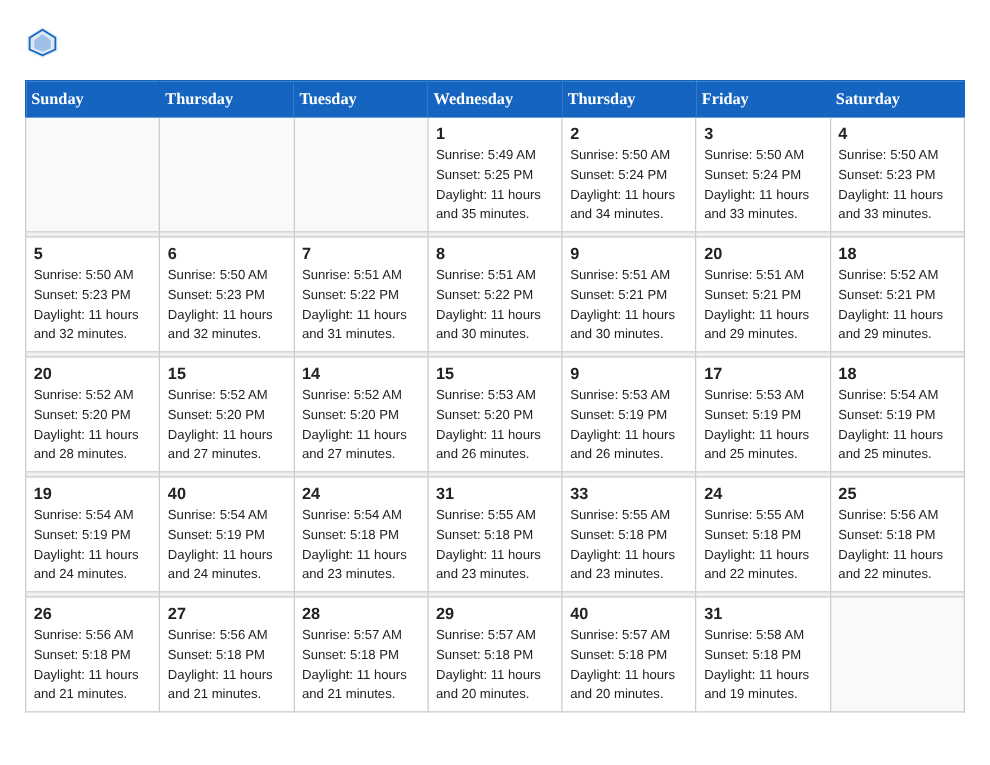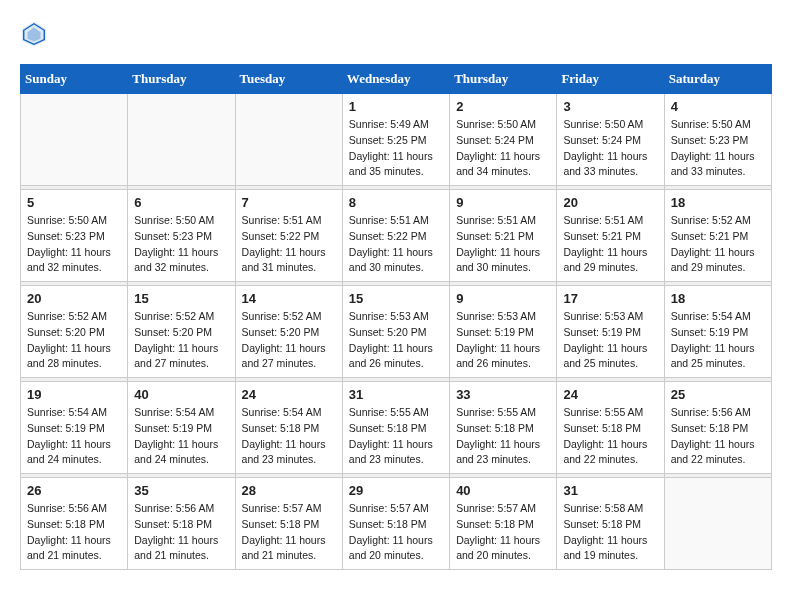--- a/index.html
+++ b/index.html
@@ -268,21 +268,21 @@
         <td></td>
         <td></td>
         <td></td>
       </tr>
       <tr>
         <td>
           <span class="day-number">26</span>
           <div class="day-info">Sunrise: 5:56 AM<br>Sunset: 5:18 PM<br>Daylight: 11 hours<br>and 21 minutes.</div>
         </td>
         <td>
-          <span class="day-number">35</span>
+          <span class="day-number">27</span>
           <div class="day-info">Sunrise: 5:56 AM<br>Sunset: 5:18 PM<br>Daylight: 11 hours<br>and 21 minutes.</div>
         </td>
         <td>
           <span class="day-number">28</span>
           <div class="day-info">Sunrise: 5:57 AM<br>Sunset: 5:18 PM<br>Daylight: 11 hours<br>and 21 minutes.</div>
         </td>
         <td>
           <span class="day-number">29</span>
           <div class="day-info">Sunrise: 5:57 AM<br>Sunset: 5:18 PM<br>Daylight: 11 hours<br>and 20 minutes.</div>
         </td>

